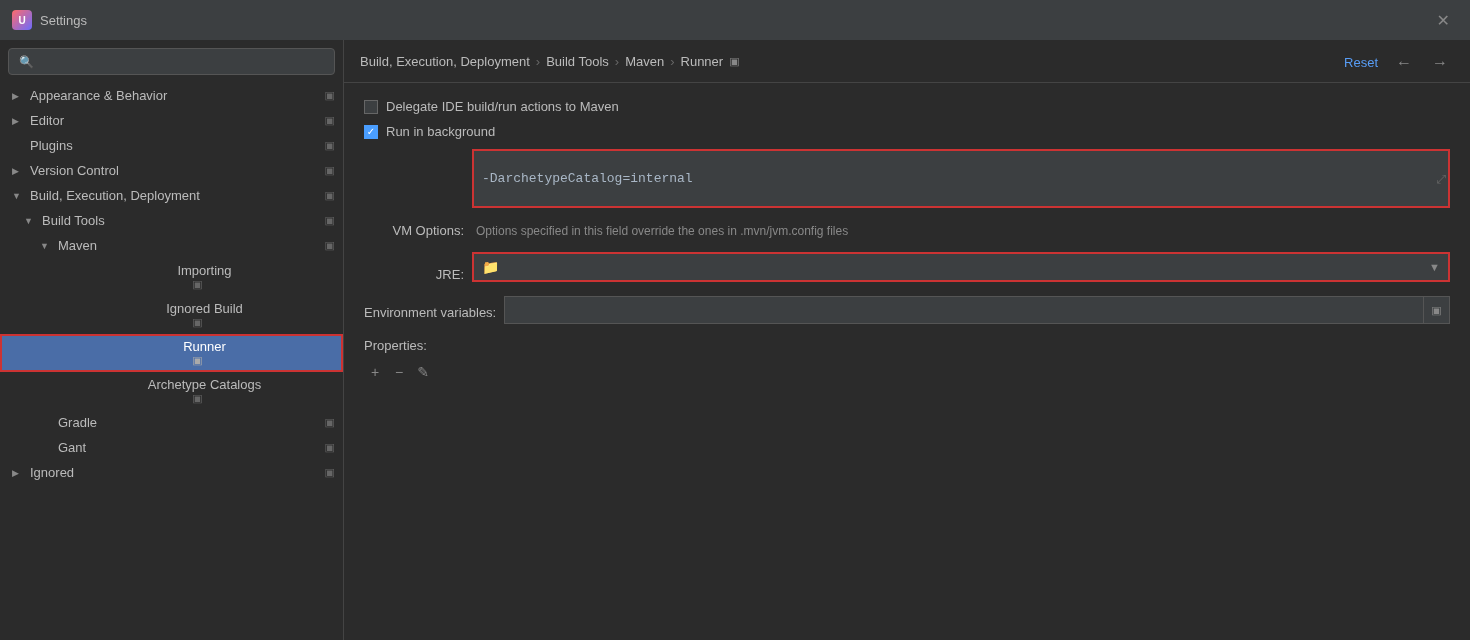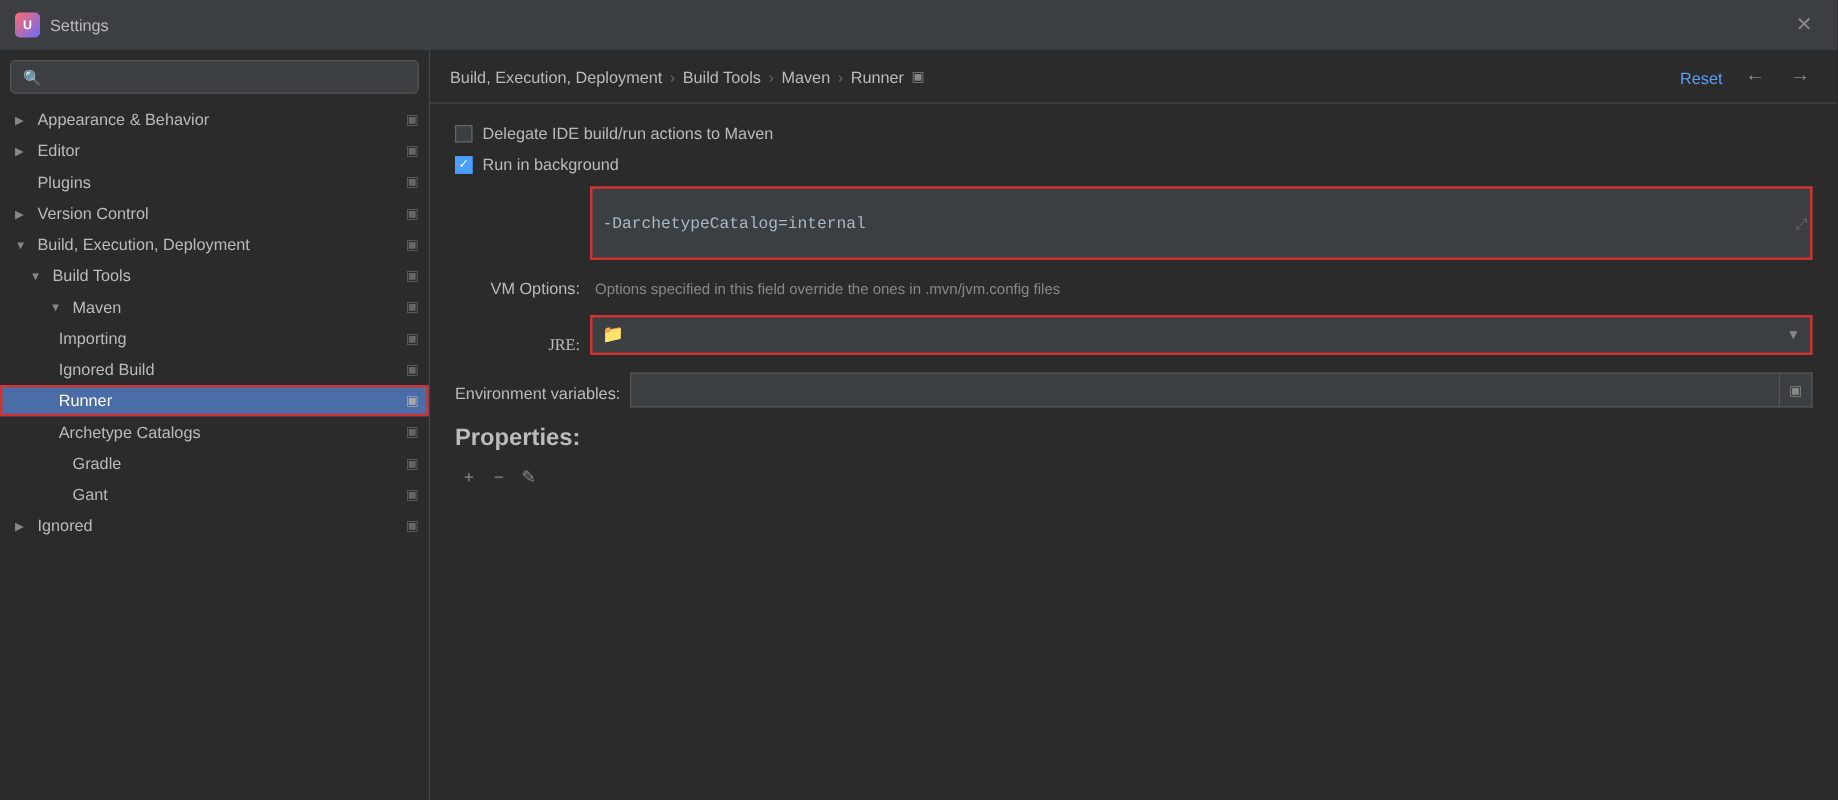--- a/index.html
+++ b/index.html
@@ -120,21 +120,21 @@
     }
 
     .tree-item-settings-icon {
       font-size: 11px;
       color: #666;
       margin-left: 4px;
     }
 
     .indent-1 { padding-left: 24px; }
     .indent-2 { padding-left: 40px; }
-    .indent-3 { padding-left: 29px; }
+    .indent-3 { padding-left: 56px; flex-direction: column; }
 
     
     .content {
       flex: 1;
       background: #2b2b2b;
       display: flex;
       flex-direction: column;
       overflow: hidden;
     }
 
@@ -301,23 +301,22 @@
       display: flex;
       align-items: center;
       justify-content: center;
       cursor: pointer;
       color: #888;
       font-size: 11px;
     }
 
     .section-label {
       color: #bbbbbb;
-      font-size: 19px;
+      font-size: 13px;
       margin-bottom: 8px;
-      font-weight: bold;
     }
 
     .toolbar-btns {
       display: flex;
       gap: 2px;
       margin-top: 8px;
     }
     .tool-btn {
       width: 22px;
       height: 22px;
@@ -500,21 +499,21 @@
         <span class="field-label">VM Options:</span>
         <div class="vm-options-wrapper">
           <div style="position:relative; display:flex; align-items:stretch;">
             <input type="text" class="text-input text-input-highlighted" style="flex: 1 1 0%; padding-right: 28px;" value="-DarchetypeCatalog=internal">
             <span style="position:absolute; right:4px; top:50%; transform:translateY(-50%); color:#666; font-size:12px; cursor:pointer;">⤢</span>
           </div>
           <div class="hint-text">Options specified in this field override the ones in .mvn/jvm.config files</div>
         </div>
       </div>
 
-      <div class="form-row" style="margin-top: 6px; font-family: Liberation Serif, serif;">
+      <div class="form-row" style="margin-top: 6px;">
         <span class="field-label">JRE:</span>
         <div class="select-field" style="flex:1;">
           <div class="select-field-inner">
             <span class="folder-icon">📁</span>
           </div>
           <div class="dropdown-arrow">▼</div>
         </div>
       </div>
 
       <div class="form-row" style="margin-top: 6px; align-items: center;">

